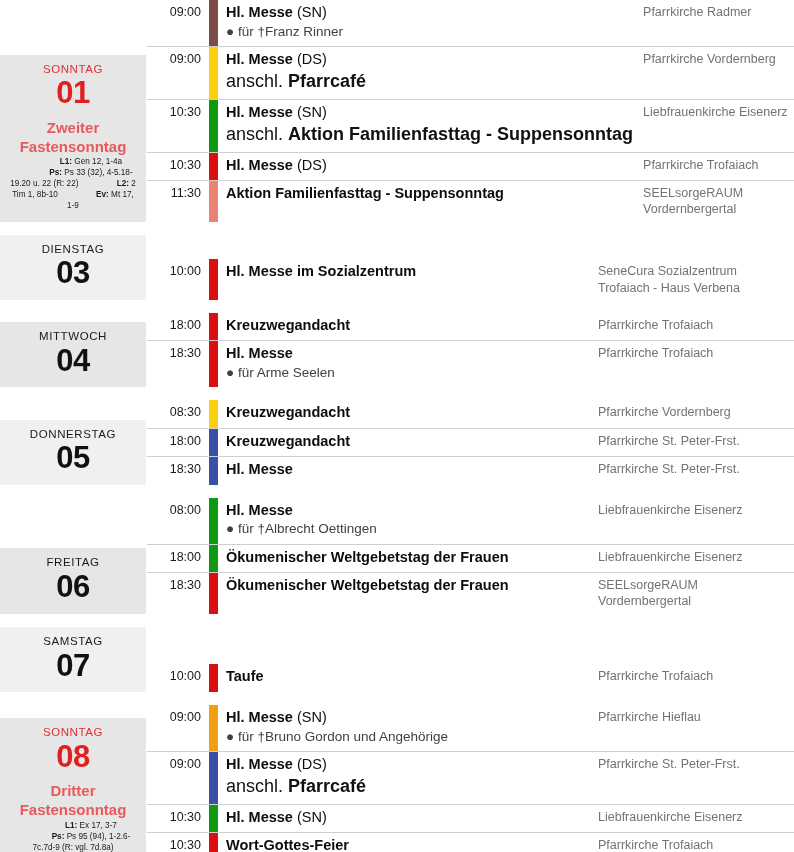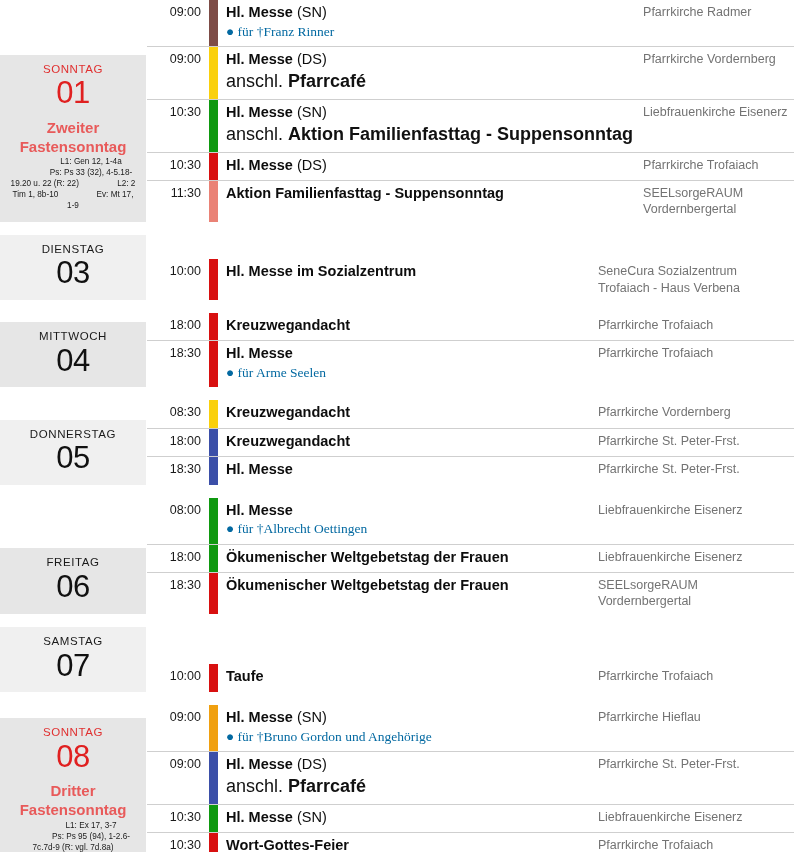--- a/index.html
+++ b/index.html
@@ -37,42 +37,42 @@
     font-size: 11.5px;
     letter-spacing: 0.6px;
     color: #1a1a1a;
     line-height: 1.2;
     padding-top: 2px;
   }
   .weekday.sunday { color: #e03030; }
 
   .daynum {
     font-size: 31px;
-    font-weight: normal;
+    font-weight: bold;
     line-height: 1.08;
     color: #111111;
     letter-spacing: -0.5px;
   }
   .daynum.sunday { color: #e02020; }
 
   .feast {
     margin-top: 9px;
     font-size: 15px;
     font-weight: bold;
     color: #e85a5a;
     line-height: 1.25;
   }
   .readings {
     margin-top: 1px;
     font-size: 8.2px;
     color: #1a1a1a;
     line-height: 1.32;
     padding: 0 1px;
   }
-  .readings b { font-weight: normal; padding-left: 36px; }
+  .readings b { font-weight: bold; padding-left: 36px; }
 
   
   .events-col {
     flex: 1 1 auto;
     display: flex;
     flex-direction: column;
     background: #ffffff;
     border-left: 1px solid #ffffff;
   }
 
@@ -120,24 +120,23 @@
   .desc .line2 {
     font-size: 18px;
     color: #111111;
     line-height: 1.35;
     white-space: nowrap;
   }
   .desc .line2 b { font-weight: bold; }
   .desc .note {
     font-size: 13.5px;
     font-weight: normal;
-    color: #0369a1;
+    color: #404040;
     line-height: 1.35;
     white-space: nowrap;
-    font-family: Liberation Serif, serif;
   }
 
   .place {
     width: 200px;
     min-width: 200px;
     flex: 0 0 200px;
     font-size: 12.5px;
     color: #737373;
     line-height: 1.3;
     padding: 4px 4px 4px 4px;

